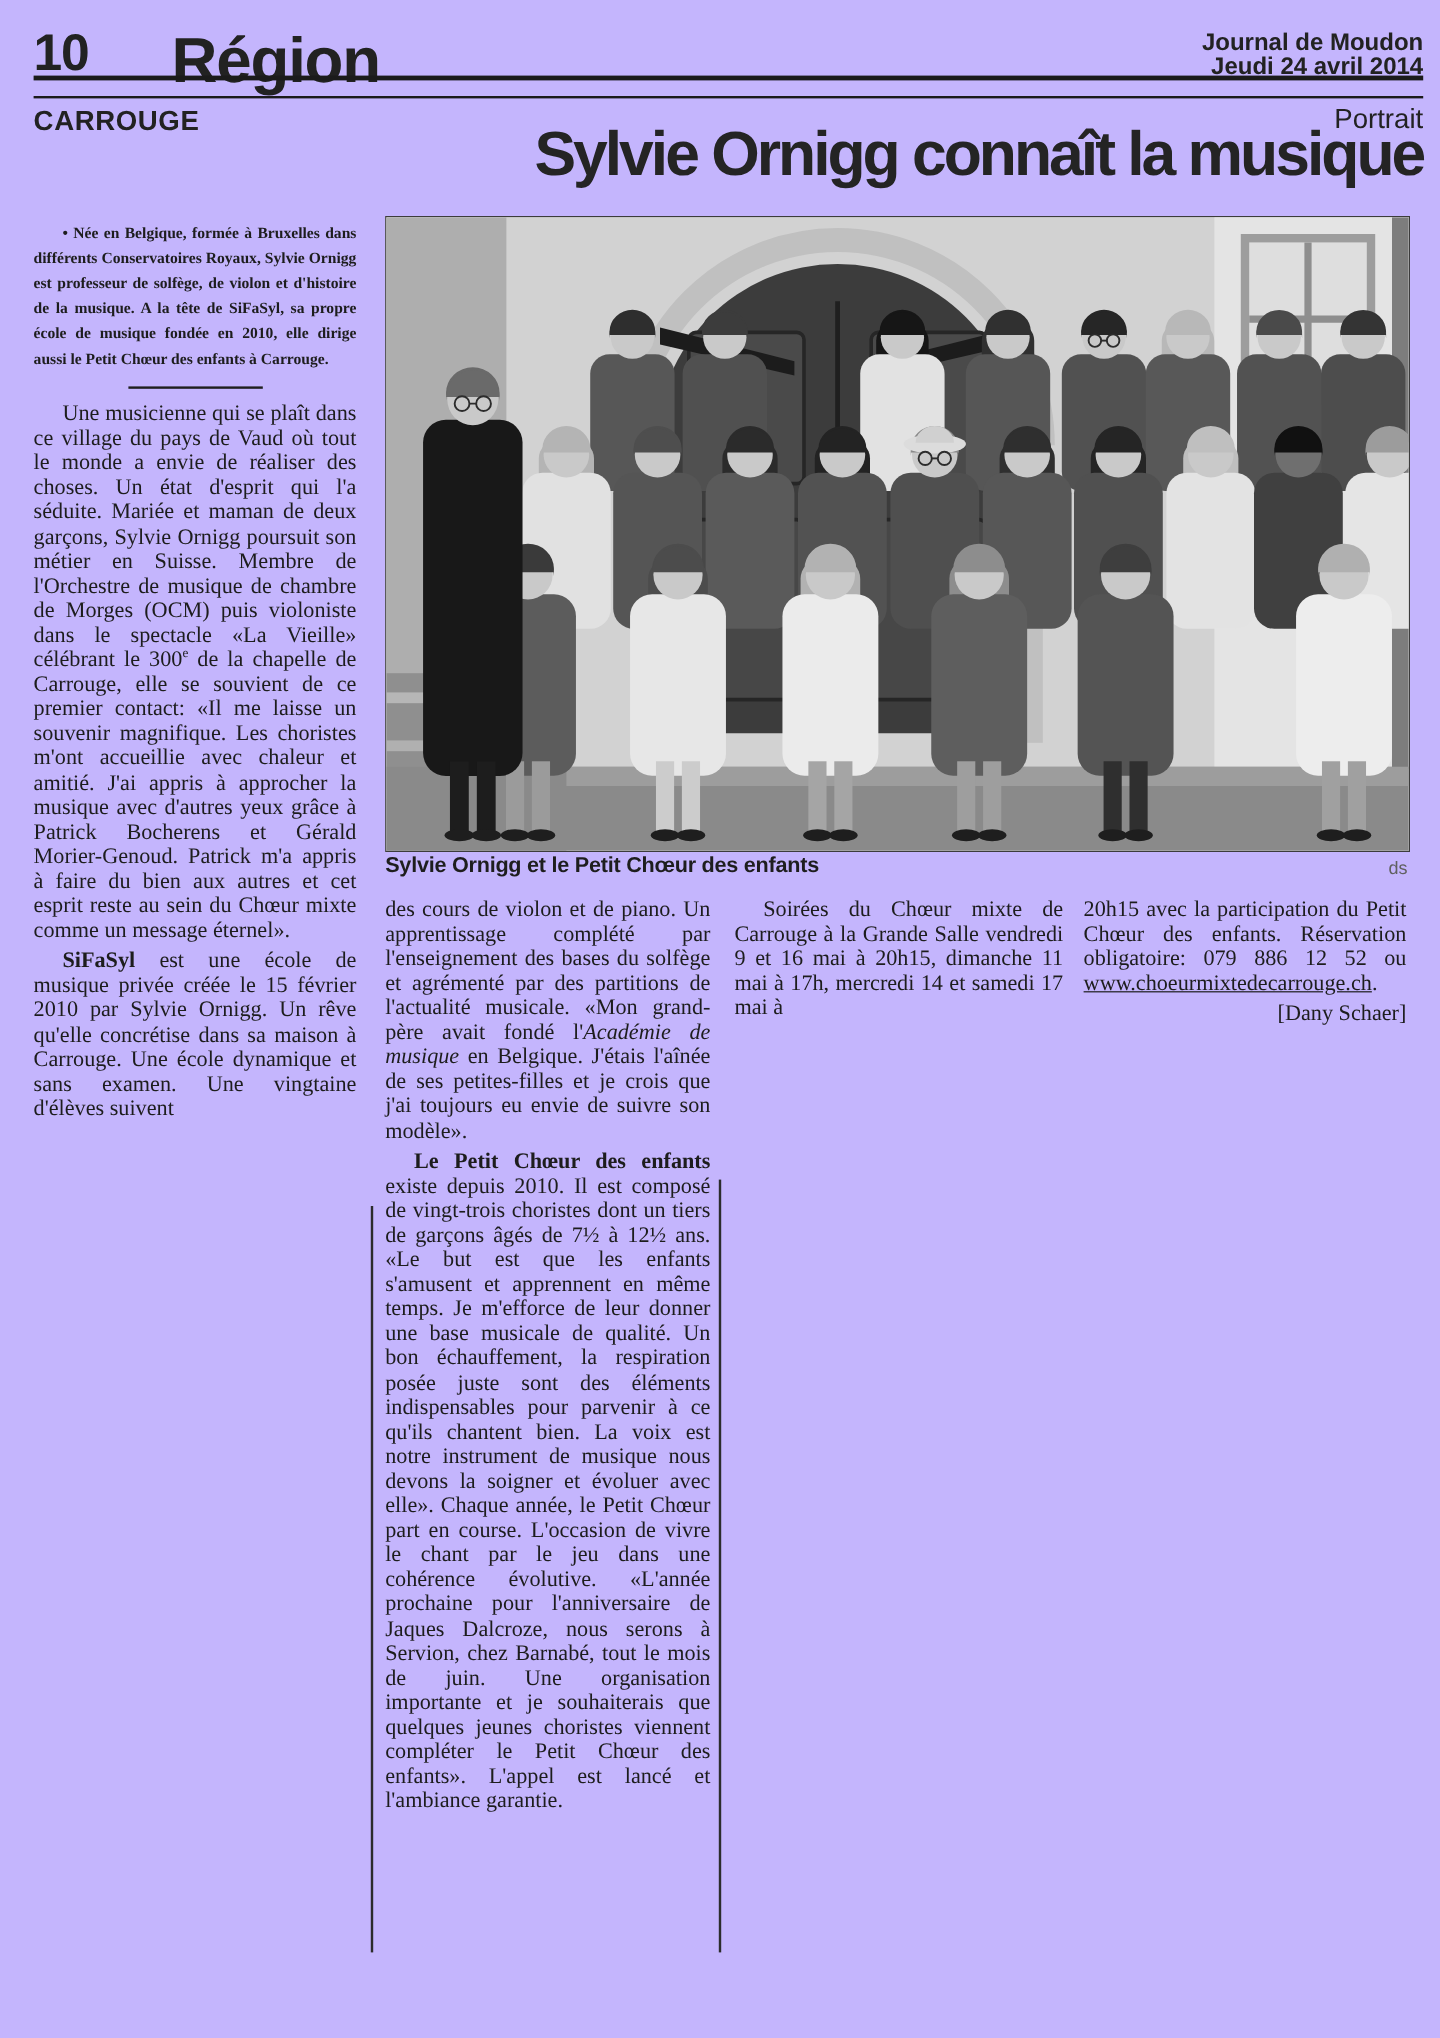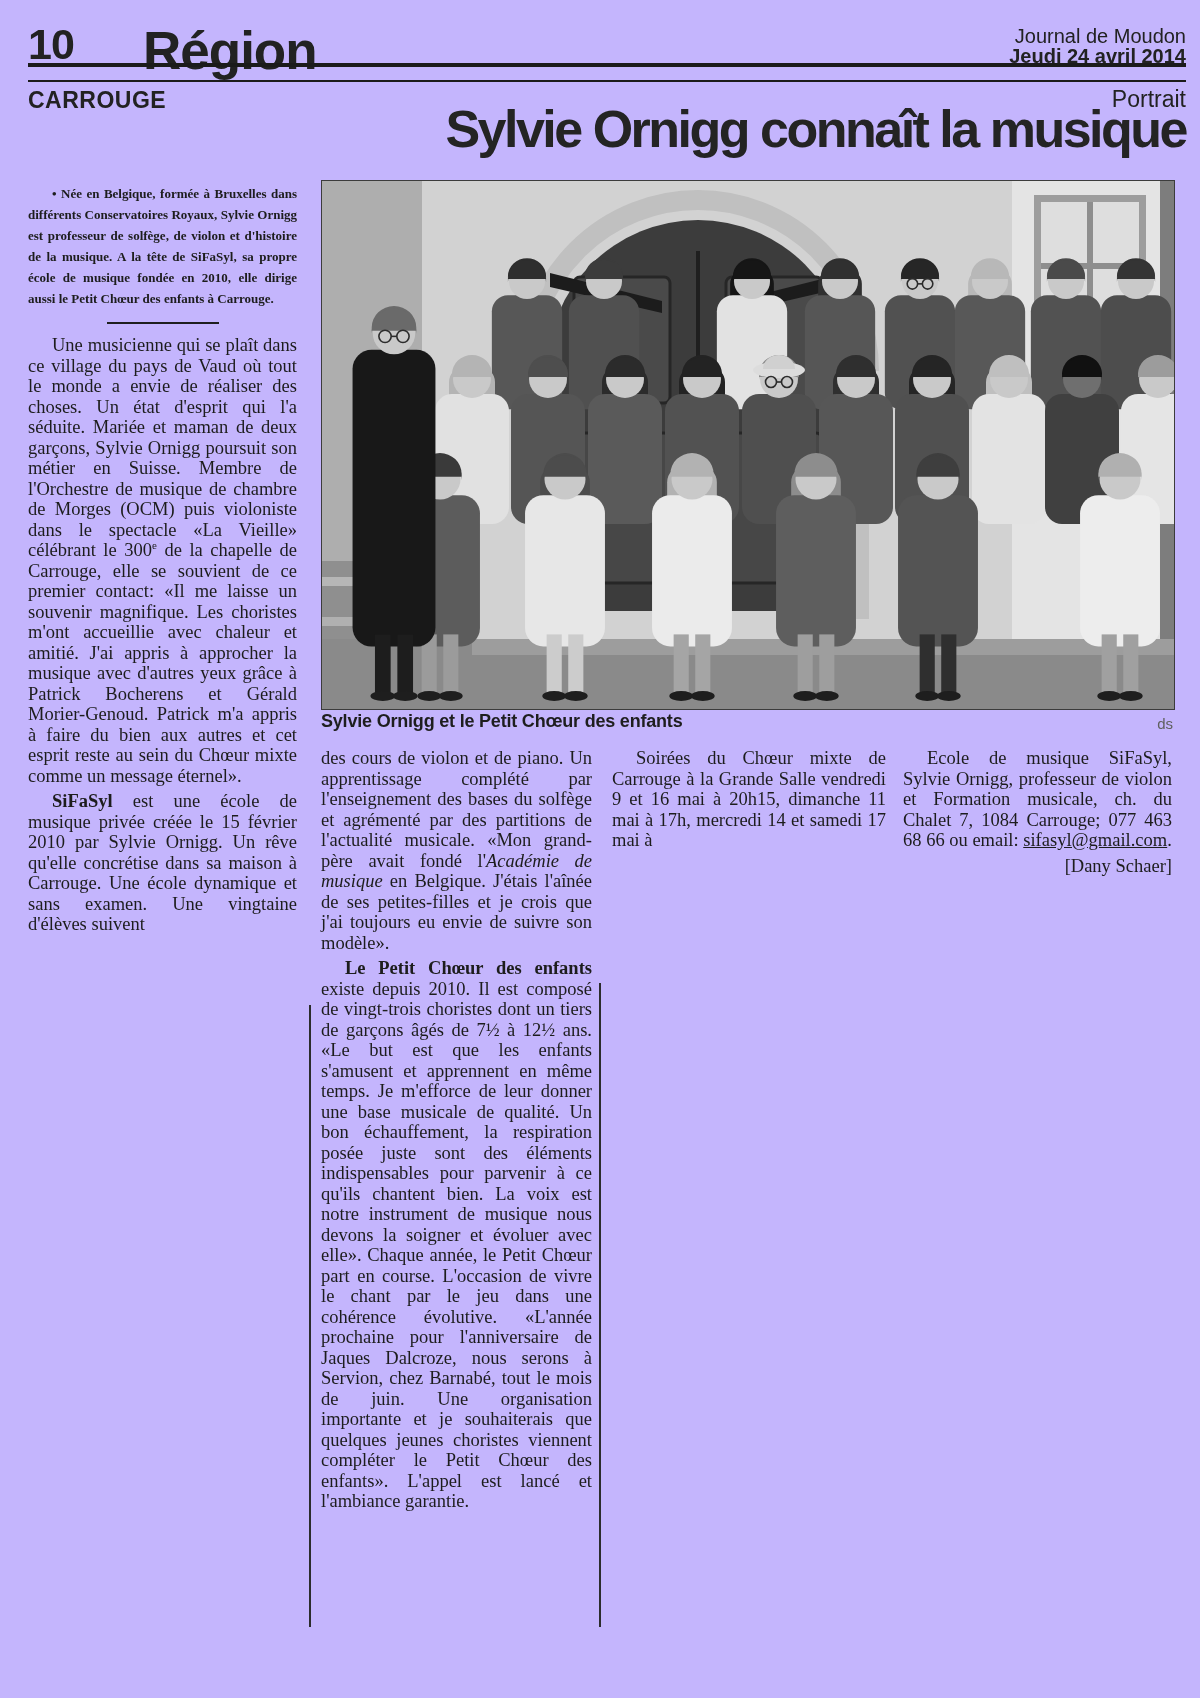--- a/index.html
+++ b/index.html
@@ -6,21 +6,21 @@
   .page{position:relative;width:1200px;height:1698px;margin:0 auto;background:#c4b5fd;
         font-family:"Liberation Serif",serif;color:#1c1c1c;overflow:hidden;}
   .abs{position:absolute;}
   
   .pgnum{left:28px;top:20px;font-family:"Liberation Sans",sans-serif;font-weight:bold;
          font-size:43px;letter-spacing:-1px;color:#222;}
   .section{left:143px;top:20px;font-family:"Liberation Sans",sans-serif;font-weight:bold;
          font-size:53px;letter-spacing:-1px;color:#222;}
   .masthead{right:14px;top:26px;text-align:right;font-family:"Liberation Sans",sans-serif;
          font-size:20px;line-height:20px;color:#222;}
-  .masthead .paper{font-weight:normal;}
+  .masthead .paper{font-weight:bold;}
   .masthead .date{font-weight:bold;}
   .rule-a{left:28px;right:14px;top:63px;height:4px;background:#1b1b1b;}
   .rule-b{left:28px;right:14px;top:80px;height:2px;background:#1b1b1b;}
   .kicker{left:28px;top:87px;font-family:"Liberation Sans",sans-serif;font-weight:bold;
          font-size:23px;letter-spacing:.5px;color:#222;}
   .rubric{right:14px;top:86px;font-family:"Liberation Sans",sans-serif;font-size:23px;color:#222;}
   .headline{left:290px;top:99px;width:896px;text-align:right;font-family:"Liberation Sans",sans-serif;
          font-weight:bold;font-size:52px;letter-spacing:-2.5px;color:#242424;white-space:nowrap;}
   
   .photo{left:321px;top:180px;width:852px;height:528px;margin:0;border:1px solid #3c3c3c;
@@ -299,20 +299,20 @@
   <div class="col" id="col2">
     <p><span>des cours de violon et de piano. Un apprentissage complété par l'enseignement des bases du solfège et agrémenté par des partitions de l'actualité musicale. «Mon grand-père avait fondé l'</span><span class="it">Académie de musique</span><span> en Belgique. J'étais l'aînée de ses petites-filles et je crois que j'ai toujours eu envie de suivre son modèle».</span></p>
     <p class="ind"><span class="boldlead">Le Petit Chœur des enfants</span><span> existe depuis 2010. Il est composé de vingt-trois choristes dont un tiers de garçons âgés de 7½ à 12½ ans. «Le but est que les enfants s'amusent et apprennent en même temps. Je m'efforce de leur donner une base musicale de qualité. Un bon échauffement, la respiration posée juste sont des éléments indispensables pour parvenir à ce qu'ils chantent bien. La voix est notre instrument de musique nous devons la soigner et évoluer avec elle». Chaque année, le Petit Chœur part en course. L'occasion de vivre le chant par le jeu dans une cohérence évolutive. «L'année prochaine pour l'anniversaire de Jaques Dalcroze, nous serons à Servion, chez Barnabé, tout le mois de juin. Une organisation importante et je souhaiterais que quelques jeunes choristes viennent compléter le Petit Chœur des enfants». L'appel est lancé et l'ambiance garantie.</span></p>
   </div>
 
   <div class="col" id="col3">
     <p class="ind">Soirées du Chœur mixte de Carrouge à la Grande Salle vendredi 9 et 16 mai à 20h15, dimanche 11 mai à 17h, mercredi 14 et samedi 17 mai à</p>
   </div>
 
   <div class="col" id="col4">
-    <p class="ind"><span>Ecole de musique SiFaSyl, Sylvie Ornigg, professeur de violon et Formation musicale, ch. du Chalet 7, 1084 Carrouge; 077 463 68 66 ou email: </span><span class="u">sifasyl@gmail.com</span><span>.</span></p>
+    <p><span>20h15 avec la participation du Petit Chœur des enfants. Réservation obligatoire: 079 886 12 52 ou </span><span class="u">www.choeurmixtedecarrouge.ch</span><span>.</span></p>
     <p class="byline">[Dany Schaer]</p>
   </div>
 
   <div class="vrule" id="vrule-left"></div>
   <div class="vrule" id="vrule-right"></div>
 
 </div>
 
 </body></html>

